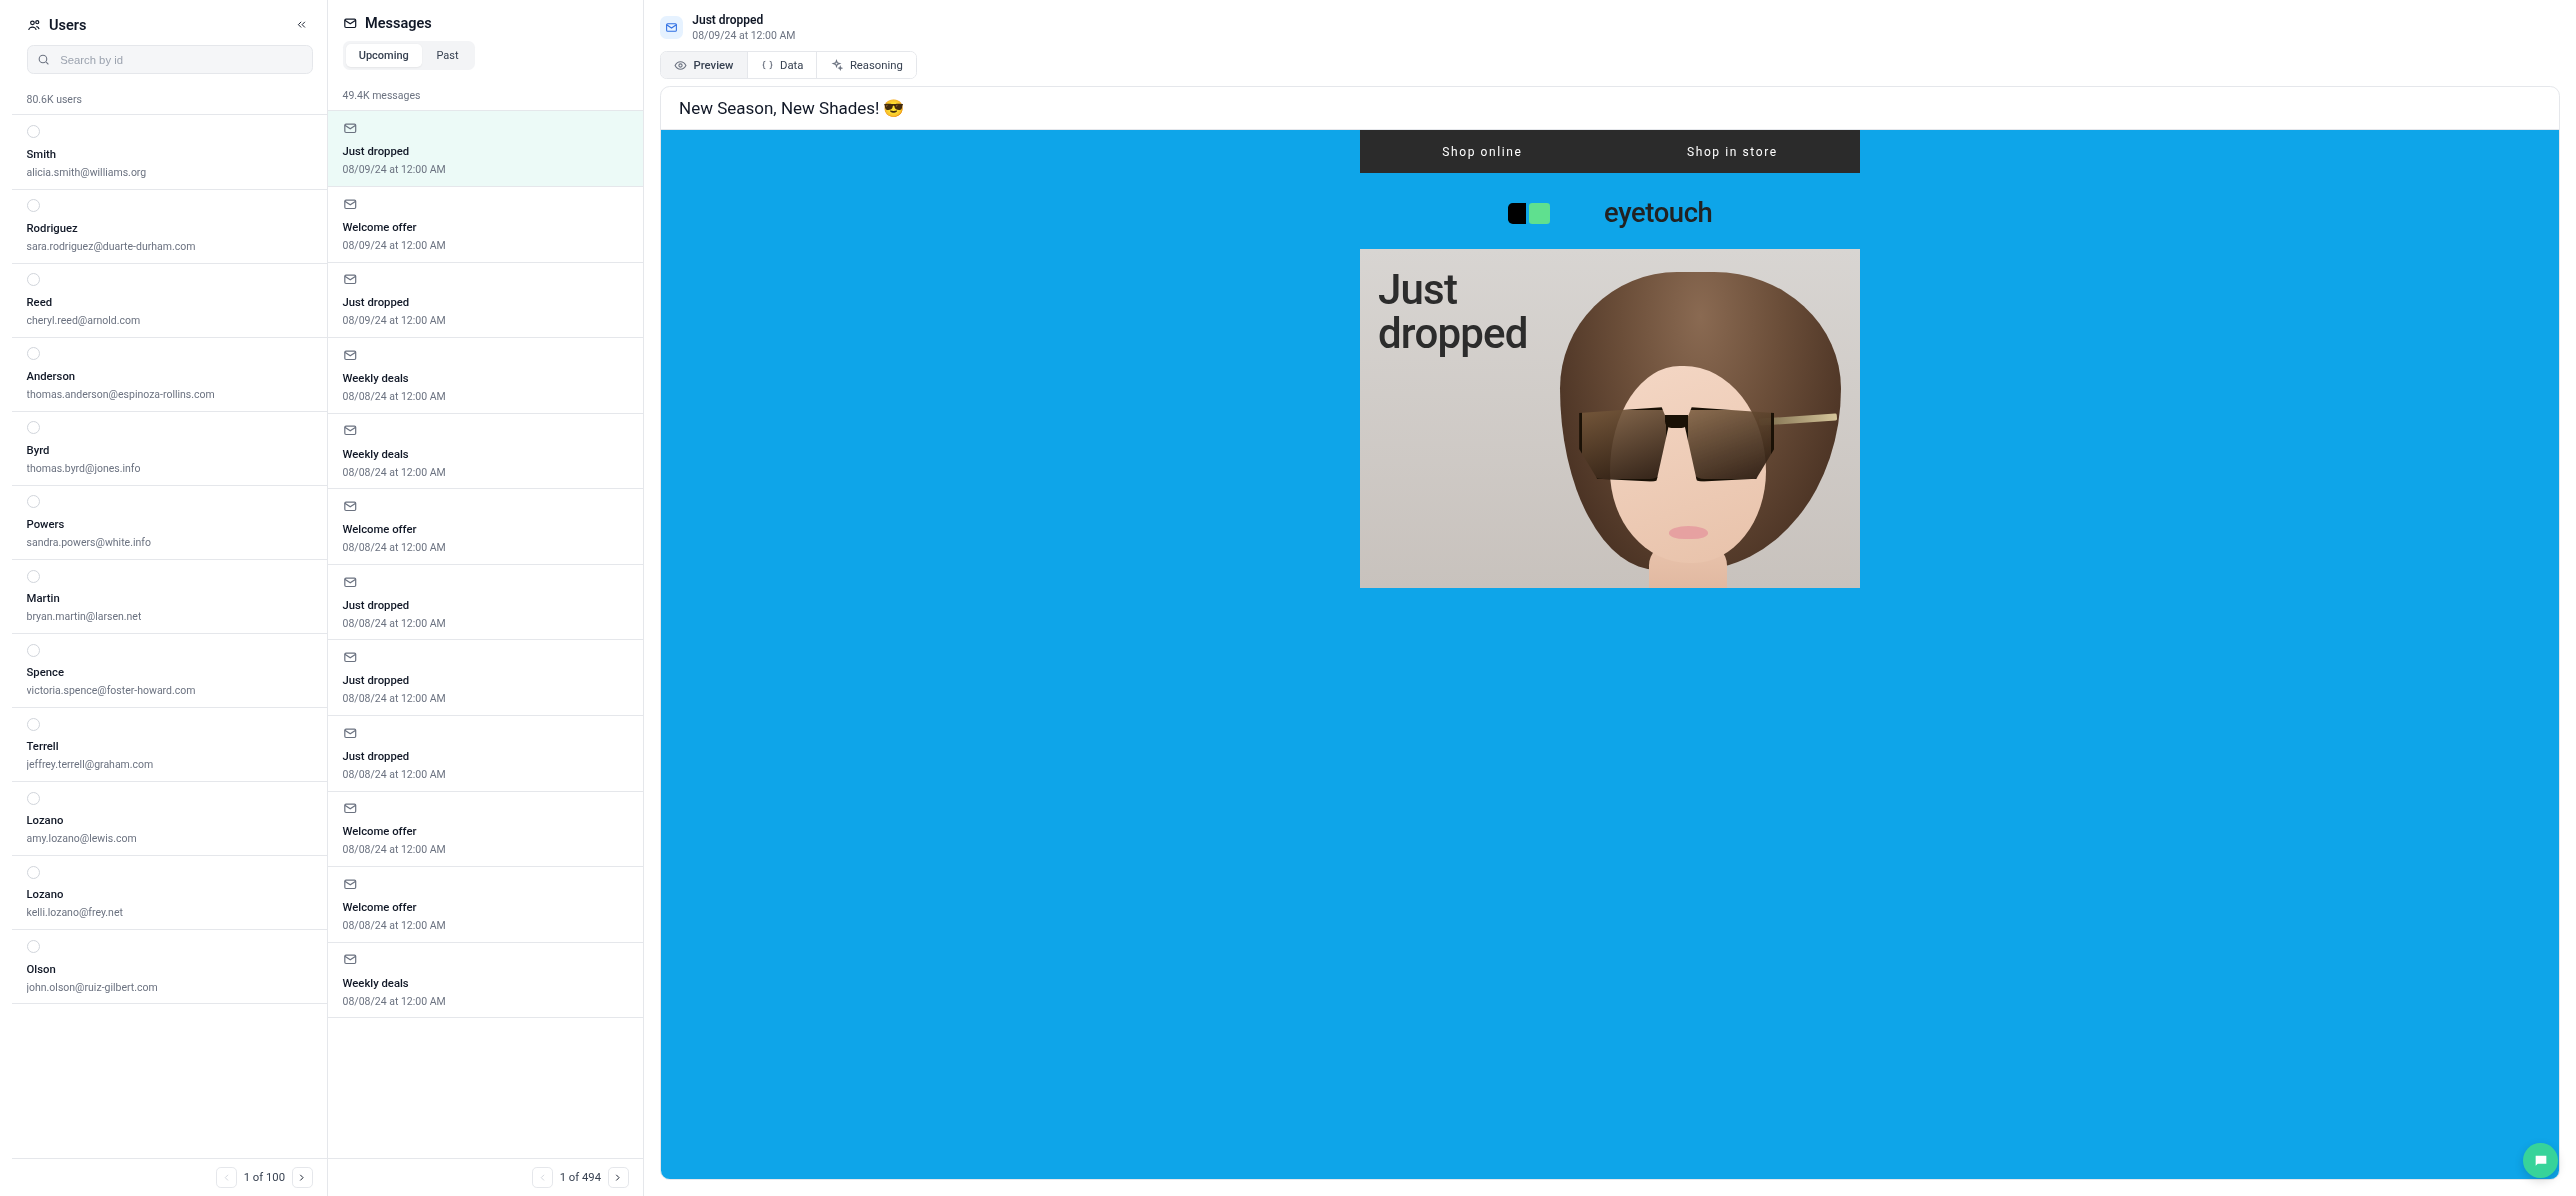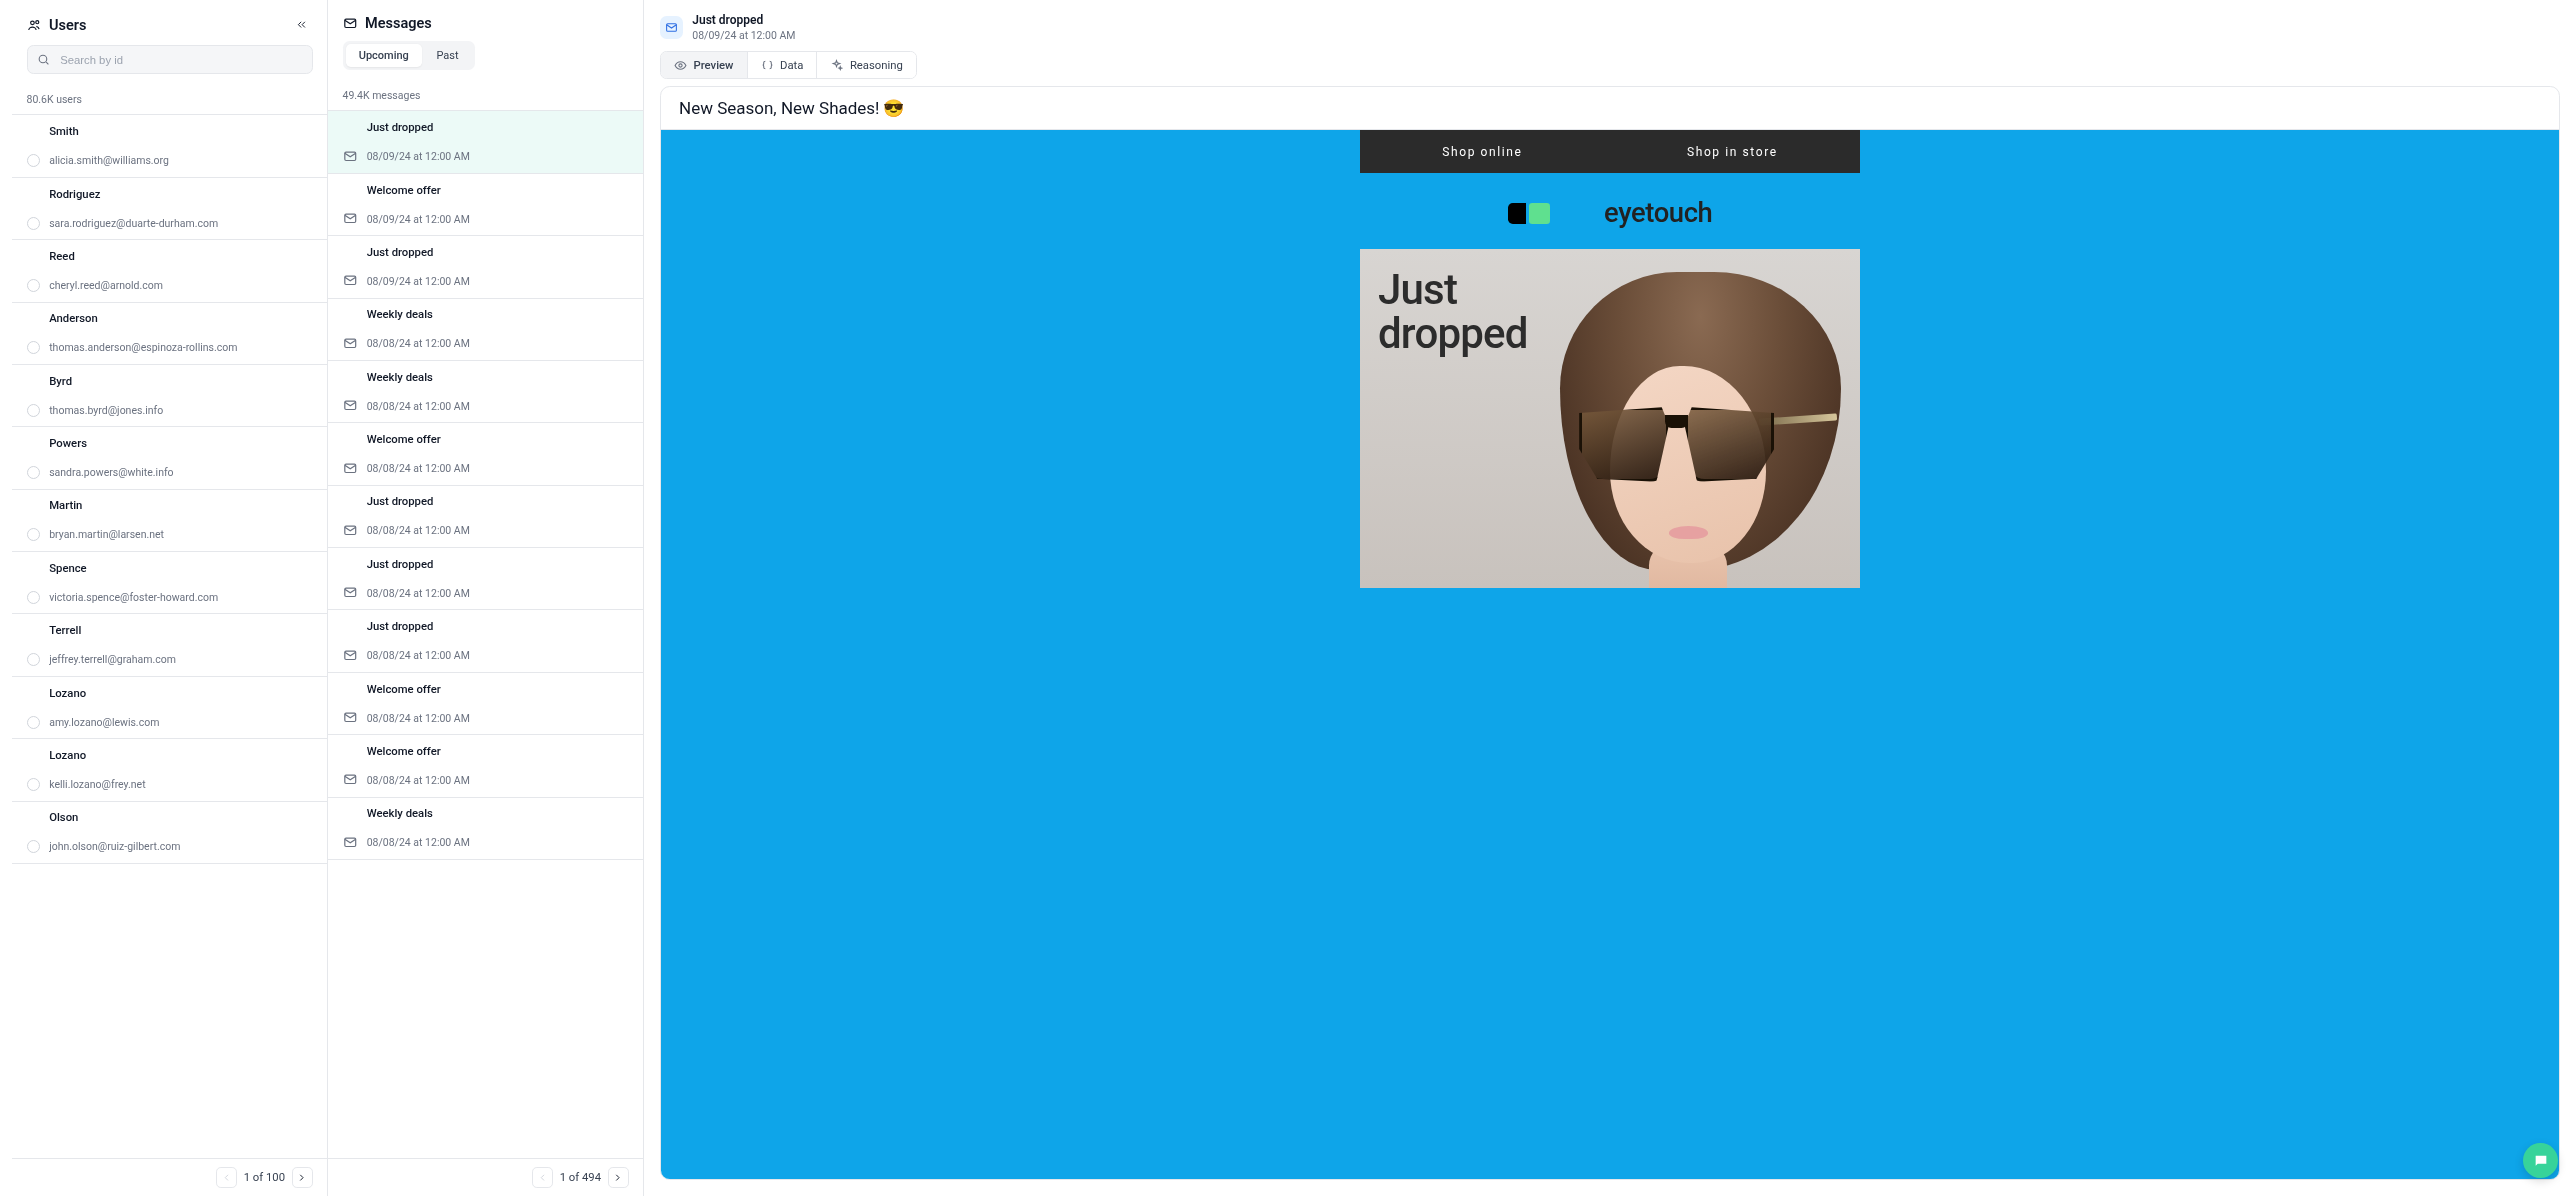--- a/index.html
+++ b/index.html
@@ -103,38 +103,39 @@
     border-bottom: 0.8px solid var(--border);
   }
 
   
   .list {
     flex: 1 1 auto;
     overflow-y: auto;
     min-height: 0;
   }
   .row {
-    display: flex; align-items: flex-end; gap: 9.7px;
+    display: flex; align-items: flex-start; gap: 9.7px;
     padding: 9.7px 14.5px;
     border-bottom: 0.8px solid var(--border);
     cursor: pointer;
+    flex-direction: column;
   }
   .row.selected { background: var(--bg-selected); }
   .row .check {
     width: 13px; height: 13px;
     border: 1.2px solid #d1d5db;
     border-radius: 50%;
     flex-shrink: 0;
   }
   .row .mail-icon {
     width: 14.5px; height: 14.5px; color: #6b7280; flex-shrink: 0;
   }
   .row .rowtext { display: flex; flex-direction: column; min-width: 0; }
   .row .title { font-size: 11.3px; font-weight: 500; color: var(--text); }
-  .row .sub { font-size: 10.5px; color: var(--text-muted); margin-top: 16px; white-space: nowrap; overflow: hidden; text-overflow: ellipsis; }
+  .row .sub { font-size: 10.5px; color: var(--text-muted); margin-top: 5px; white-space: nowrap; overflow: hidden; text-overflow: ellipsis; }
 
   
   .pager {
     display: flex; align-items: center; justify-content: flex-end; gap: 6.5px;
     padding: 8px 14.5px;
     border-top: 0.8px solid var(--border);
     font-size: 11.3px;
     color: #374151;
   }
   .pager .pbtn {

